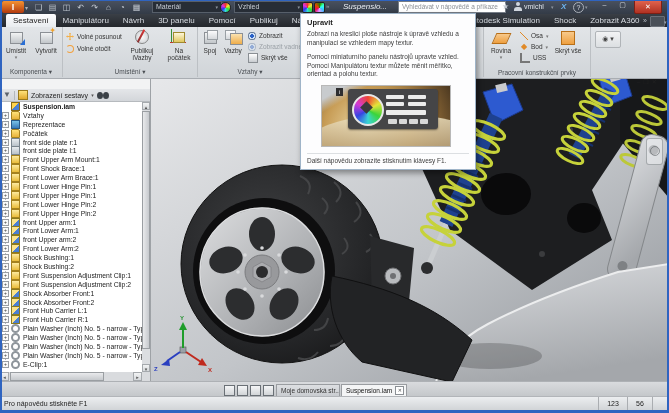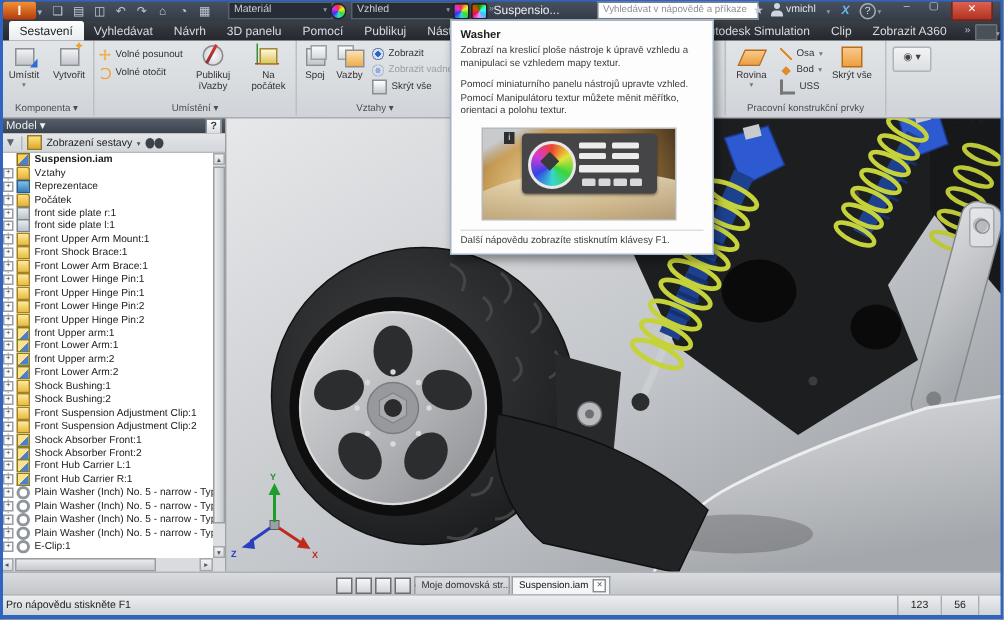--- a/index.html
+++ b/index.html
@@ -189,51 +189,51 @@
       <span class="carr">▾</span>
     </div>
     <div class="abs wheelic" style="left:220px;top:2px;"></div>
     <div class="abs combo" style="left:234px;top:1px;width:62px;">
       <span class="cv">Vzhled</span>
       <span class="carr">▾</span>
     </div>
     <div class="abs wheelic" style="left:302px;top:2px;border-radius:2px;"></div>
     <div class="abs wheelic" style="left:314px;top:2px;border-radius:2px;filter:hue-rotate(90deg);"></div>
     <div class="abs" style="left:326px;top:3px;color:#9aa1aa;font-size:6px;">»</div>
-    <div class="abs wtitle" style="left:329px;top:2px;">Suspensio...</div>
+    <div class="abs wtitle" style="left:343px;top:2px;font-style:italic;">Suspensio...</div>
     <div class="abs searchbox" style="left:398px;top:1px;width:100px;">Vyhledávat v nápovědě a příkaze</div>
     <div class="abs" style="left:502px;top:2px;color:#c3c9d1;font-size:8px;">★</div>
     <div class="abs person" style="left:514px;top:2px;"></div>
     <div class="abs user" style="left:524px;top:3px;">vmichl</div>
     <div class="abs carr" style="left:551px;top:4px;">▾</div>
     <div class="abs xapp" style="left:561px;top:2px;">X</div>
     <div class="abs helpc" style="left:573px;top:2px;">?</div>
     <div class="abs carr" style="left:585px;top:4px;">▾</div>
     <div class="abs winbtn" style="left:596px;top:0;">–</div>
     <div class="abs winbtn" style="left:614px;top:0;">▢</div>
     <div class="abs winclose" style="left:634px;top:0;">✕</div>
   </div>
 
   <div class="abs tabrow">
     <div class="rtabs">
 
     <span class="rtab active">Sestavení</span>
-        <span class="rtab">Vyhledávat</span>
+        <span class="rtab">Manipulátoru</span>
         <span class="rtab">Návrh</span>
         <span class="rtab">3D panelu</span>
         <span class="rtab">Pomocí</span>
         <span class="rtab">Publikuj</span>
         <span class="rtab">Nástroje</span>
         <span class="rtab">CAM</span>
         <span class="rtab">Správa</span>
       </div>
     <div class="righttabs">
 
     <span class="rtab">Autodesk Simulation</span>
-        <span class="rtab">Clip</span>
+        <span class="rtab">Shock</span>
         <span class="rtab">Zobrazit A360</span>
       </div>
     <div class="abs moretabs" style="left:640px;top:0;">»</div>
     <div class="abs scrico" style="left:650px;"></div>
     <div class="abs carr" style="left:664px;top:5px;color:#9aa1aa;">▾</div>
   </div>
 
   <div class="abs ribbon">
 
     <div class="rgroup" style="left:0;width:62px;">
@@ -350,24 +350,20 @@
             <div class="plane-o" style="transform:none;width:12px;height:12px;top:2px;"></div>
           </div>
         <div>Skrýt vše</div>
       </div>
       <div class="glabel">Pracovní konstrukční prvky</div>
     </div>
     <div class="dropbtn">◉ ▾</div>
   </div>
 
   <div class="abs browser">
-    <div class="bheader">
-      <span>Model ▾</span>
-      <span class="bhelp">?</span>
-    </div>
     <div class="btoolbar">
       <span class="funnel">▼</span>
       <span class="vsep"></span>
       <span class="asmic"></span>
       <span class="vmode">Zobrazení sestavy</span>
       <span class="carr" style="color:#555;">▾</span>
       <span class="binoc"></span>
     </div>
     <div class="tree">
       <div class="treeline"></div>
@@ -735,21 +731,21 @@
     </svg>
     <div class="docctl">
       <span>–</span>
       <span>❐</span>
       <span>✕</span>
     </div>
     <div class="navwidget"></div>
   </div>
 
   <div class="abs tooltip">
-    <div class="tt-title">Washer</div>
+    <div class="tt-title">Upravit</div>
     <div class="tt-p">Zobrazí na kreslicí ploše nástroje k úpravě vzhledu a manipulaci se vzhledem mapy textur.</div>
     <div class="tt-p">Pomocí miniaturního panelu nástrojů upravte vzhled. Pomocí Manipulátoru textur můžete měnit měřítko, orientaci a polohu textur.</div>
     <div class="tt-photo">
       <div class="tt-band"></div>
       <div class="tt-i">i</div>
       <div class="mini-panel">
         <div class="mini-wheel"></div>
         <div class="mini-ptr"></div>
         <div class="mini-row" style="top:6px;width:18px;"></div>
         <div class="mini-row" style="top:6px;left:60px;width:18px;"></div>

